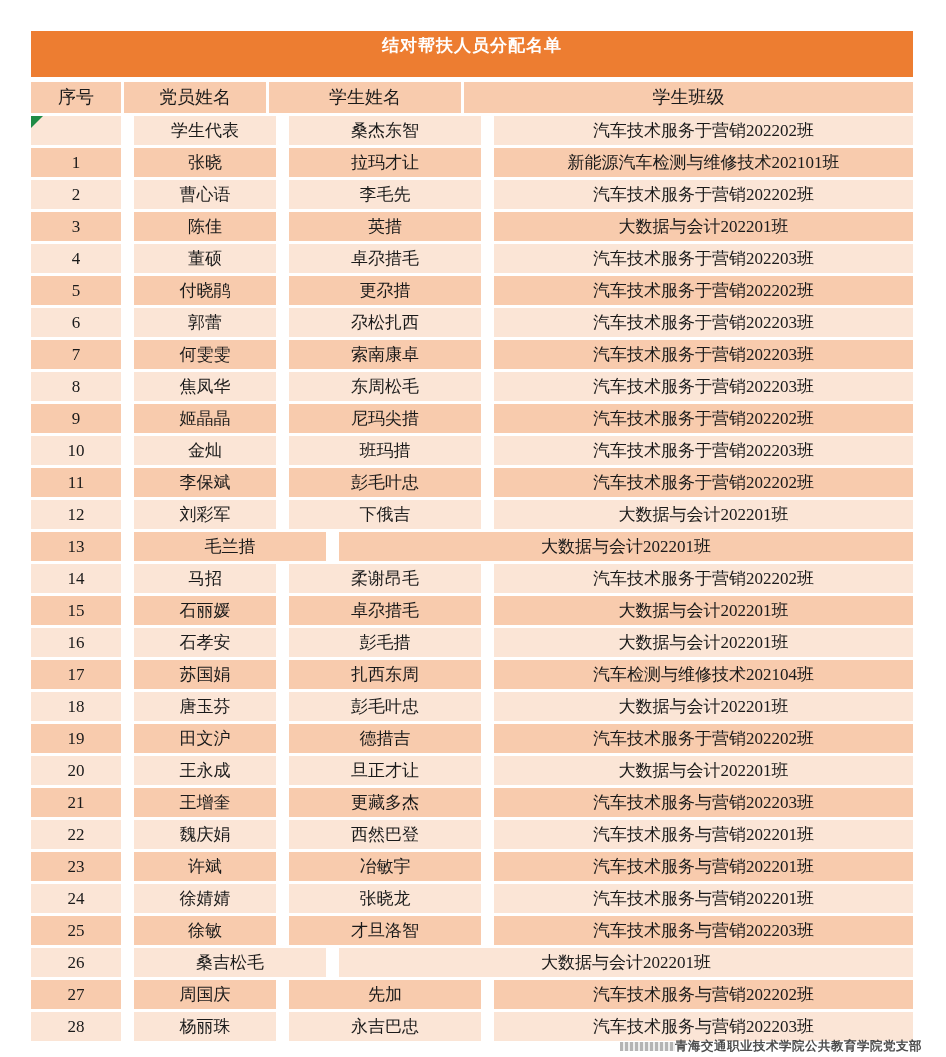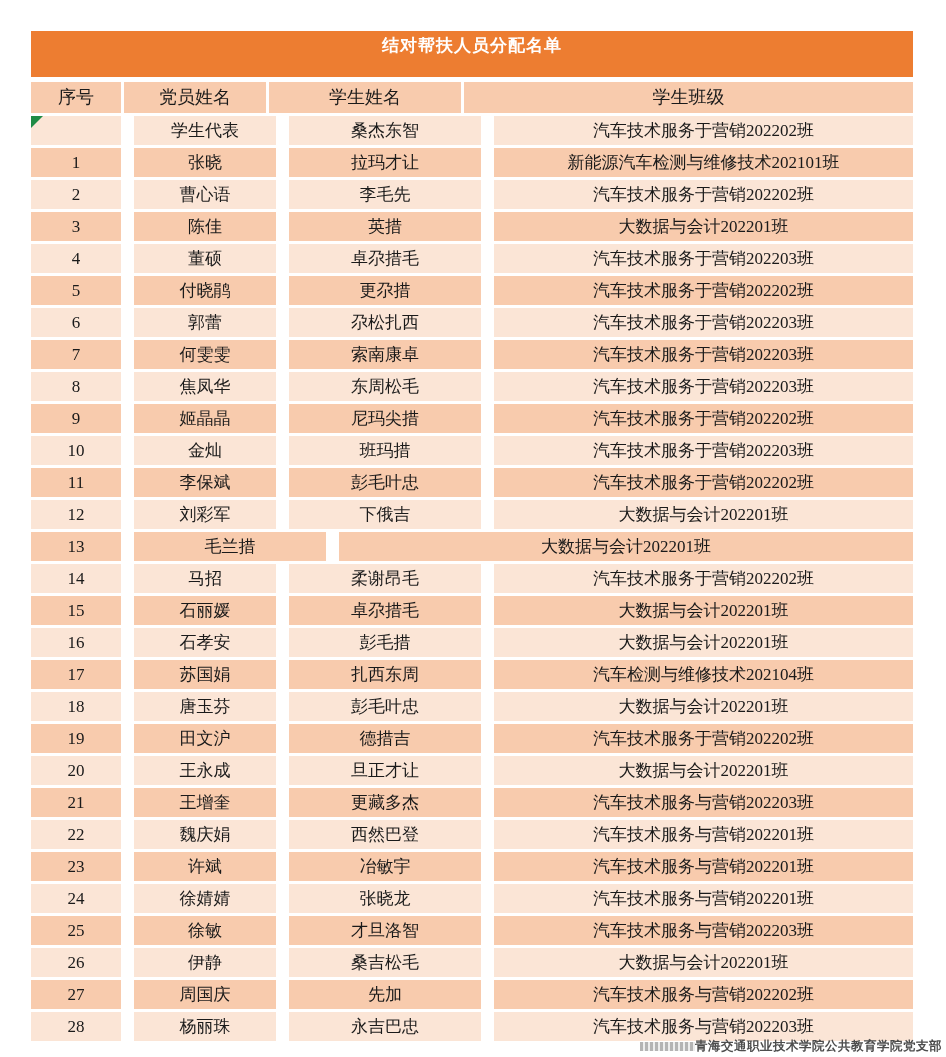--- a/index.html
+++ b/index.html
@@ -71,21 +71,21 @@
     position: absolute;
     left: 0;
     top: 0;
     width: 0;
     height: 0;
     border-top: 12px solid var(--marker, #1F8B45);
     border-right: 12px solid transparent;
   }
   .footer {
     position: absolute;
-    right: 4px;
+    right: 24px;
     top: 1038px;
     height: 16px;
     display: flex;
     align-items: center;
     gap: 0;
   }
   .watermark-logo {
     width: 55px;
     height: 9px;
     background: repeating-linear-gradient(90deg, #9b9b9b 0 3px, #e8e8e8 3px 5px);
@@ -267,21 +267,20 @@
     <div class="cell col-class">汽车技术服务与营销202201班</div>
   </div>
         <div class="row dark">
     <div class="cell col-no">25</div>
     <div class="cell col-party">徐敏</div>
     <div class="cell col-student">才旦洛智</div>
     <div class="cell col-class">汽车技术服务与营销202203班</div>
   </div>
         <div class="row light">
     <div class="cell col-no">26</div>
-    <div class="cell col-party">伊静</div>
     <div class="cell col-student">桑吉松毛</div>
     <div class="cell col-class">大数据与会计202201班</div>
   </div>
         <div class="row dark">
     <div class="cell col-no">27</div>
     <div class="cell col-party">周国庆</div>
     <div class="cell col-student">先加</div>
     <div class="cell col-class">汽车技术服务与营销202202班</div>
   </div>
         <div class="row light">

